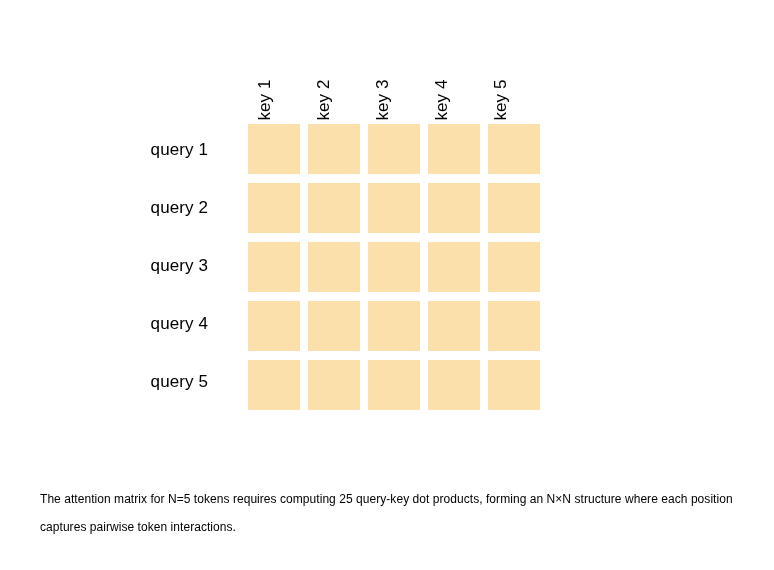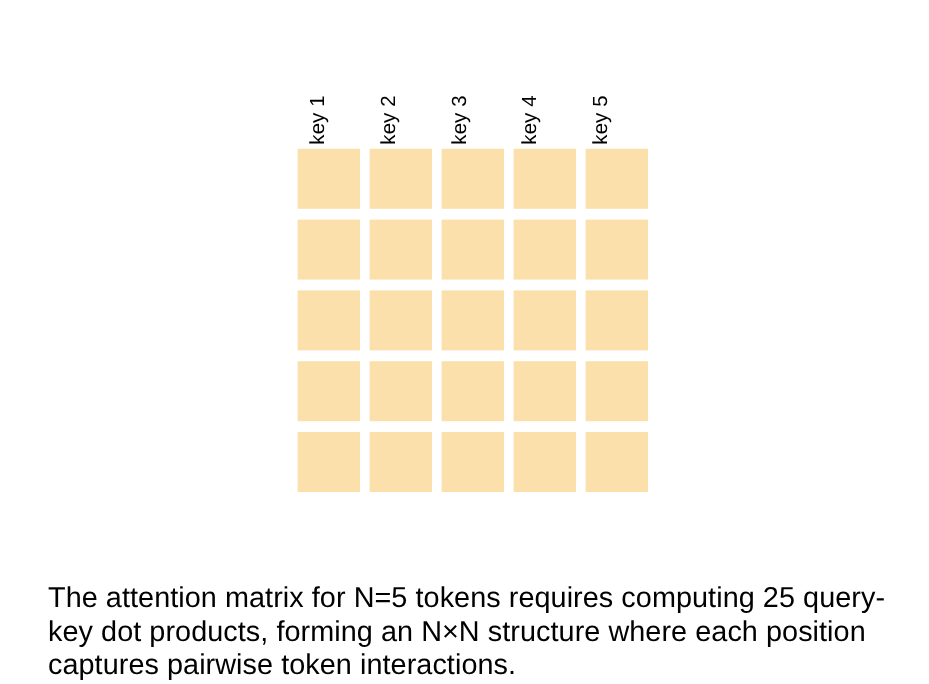--- a/index.html
+++ b/index.html
@@ -98,21 +98,21 @@
     height: 50px;
     background: #fce0ac;
   }
 
   
   #caption {
     position: absolute;
     left: 40px;
     top: 457px;
     width: 700px;
-    font-size: 24px;
+    font-size: 12px;
     line-height: 28px;
     color: #000000;
     letter-spacing: 0.05px;
     margin-top: 28px;
   }
 </style>
 </head>
 <body>
 
 <div id="figure">
@@ -128,20 +128,27 @@
       <span class="col-label-text">key 3</span>
     </div>
     <div class="col-label-cell">
       <span class="col-label-text">key 4</span>
     </div>
     <div class="col-label-cell">
       <span class="col-label-text">key 5</span>
     </div>
   </div>
 
+  <div id="row-labels">
+    <div class="row-label-cell">query 1</div>
+    <div class="row-label-cell">query 2</div>
+    <div class="row-label-cell">query 3</div>
+    <div class="row-label-cell">query 4</div>
+    <div class="row-label-cell">query 5</div>
+  </div>
 
   <div id="matrix-grid">
       <div class="matrix-cell" style="background: rgb(252, 224, 172);"></div>
       <div class="matrix-cell" style="background: rgb(252, 224, 172);"></div>
       <div class="matrix-cell" style="background: rgb(252, 224, 172);"></div>
       <div class="matrix-cell" style="background: rgb(252, 224, 172);"></div>
       <div class="matrix-cell" style="background: rgb(252, 224, 172);"></div>
       <div class="matrix-cell" style="background: rgb(252, 224, 172);"></div>
       <div class="matrix-cell" style="background: rgb(252, 224, 172);"></div>
       <div class="matrix-cell" style="background: rgb(252, 224, 172);"></div>

